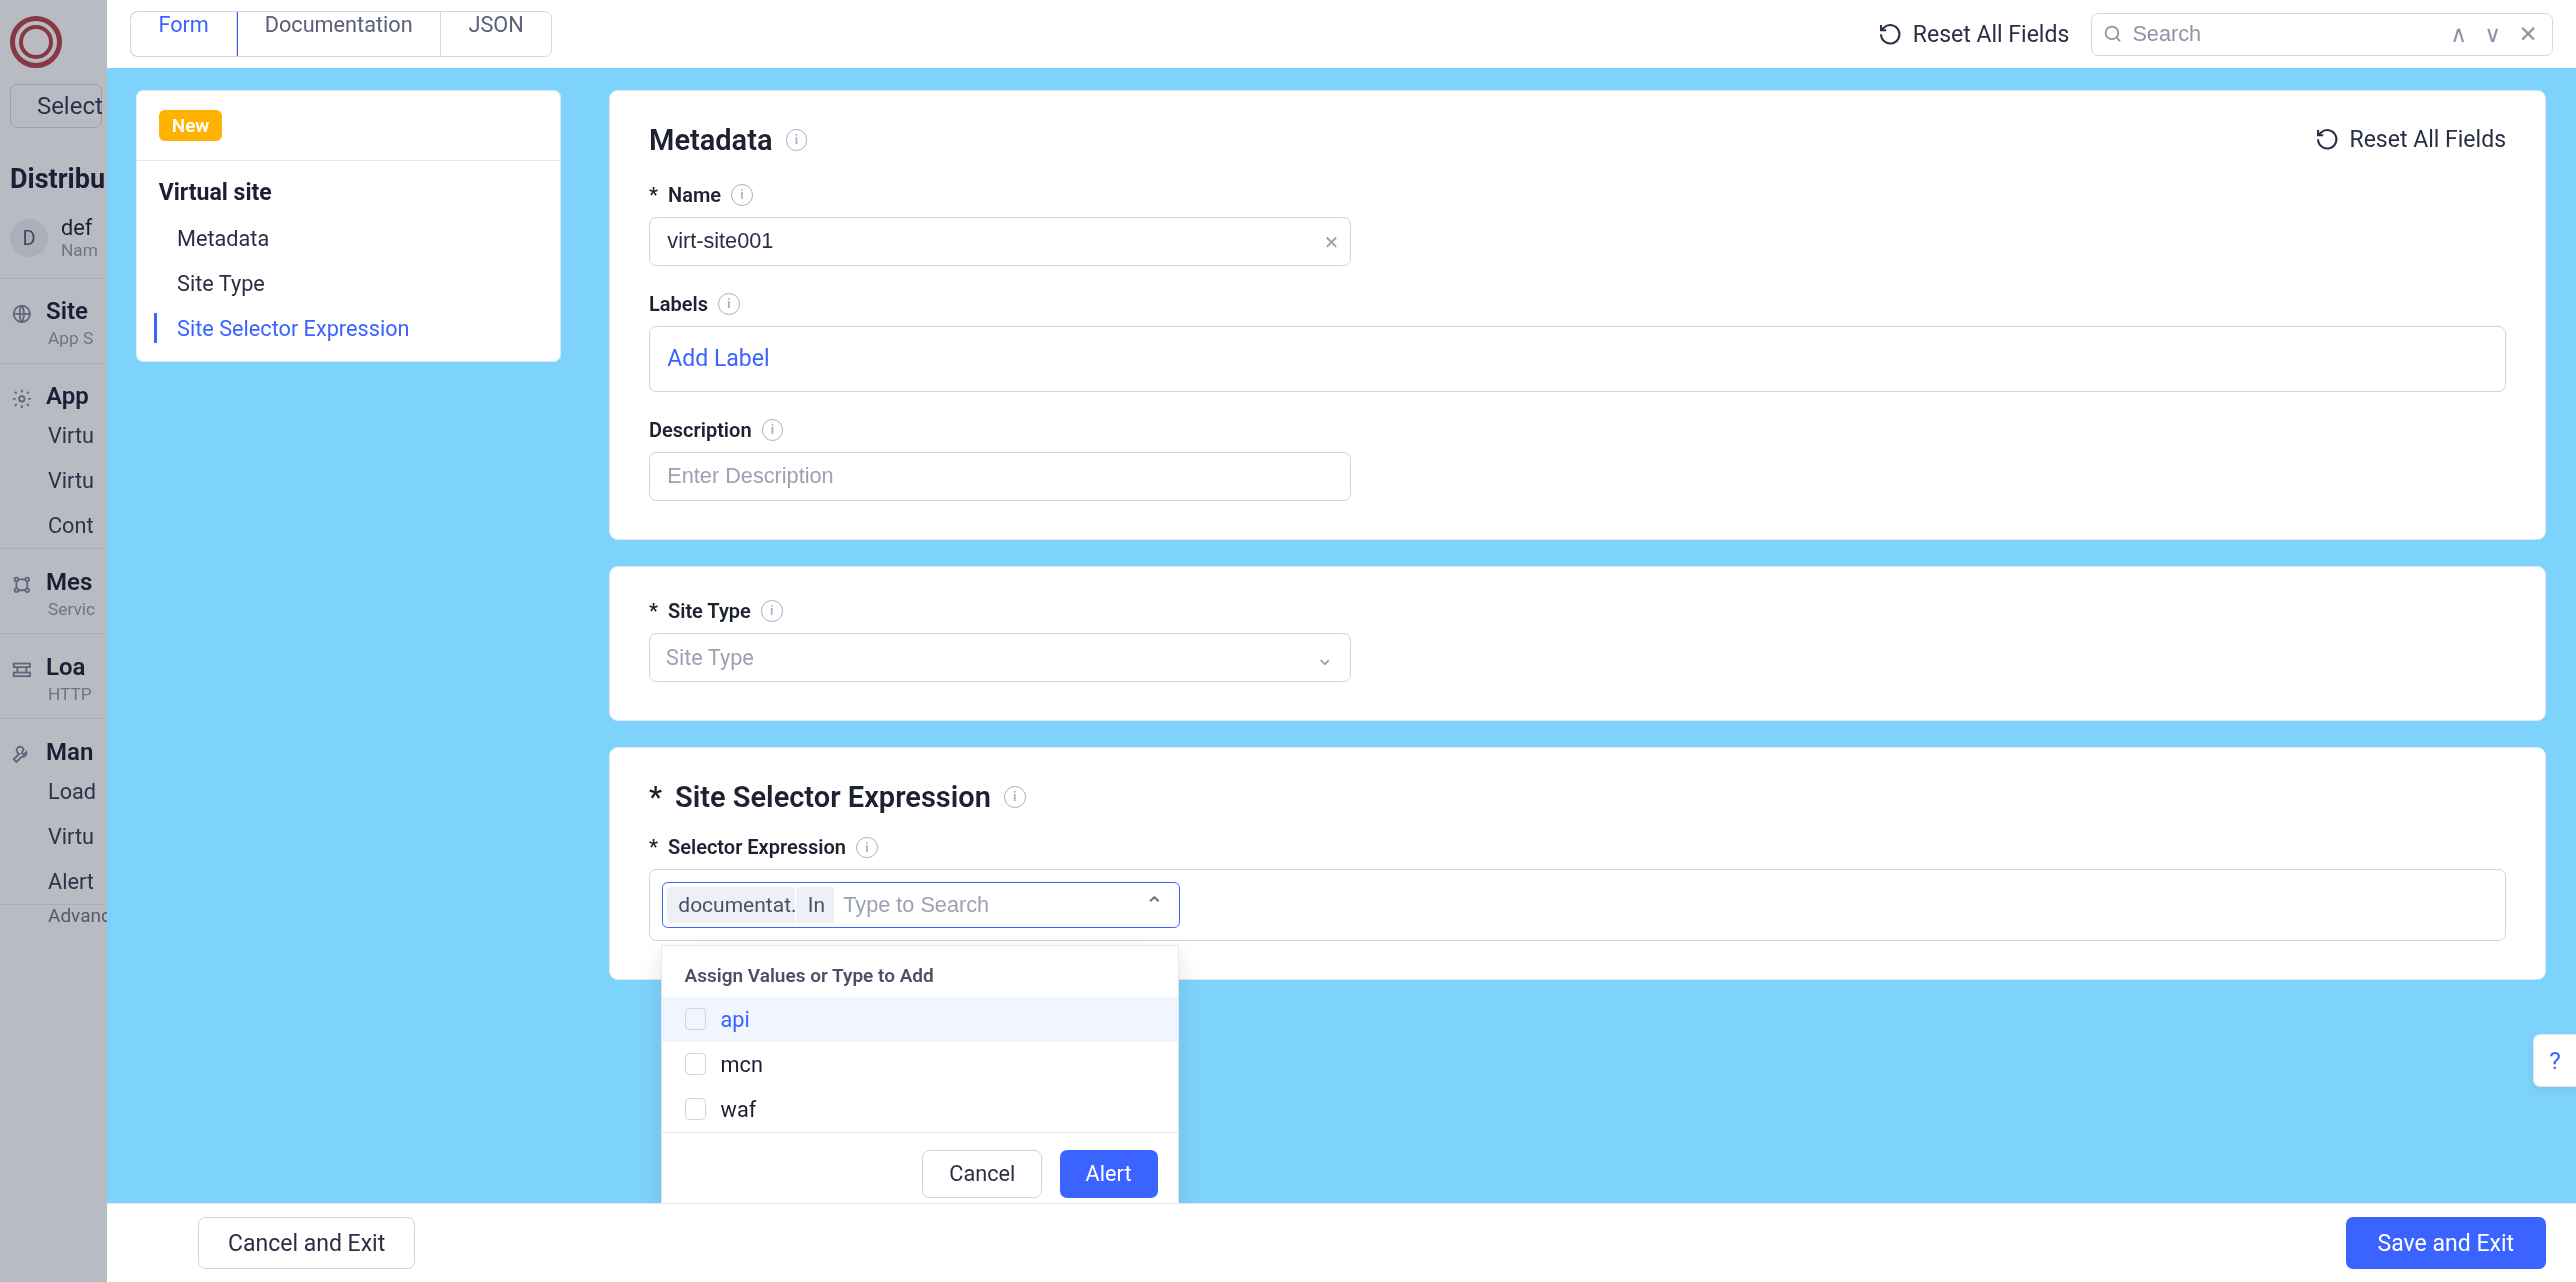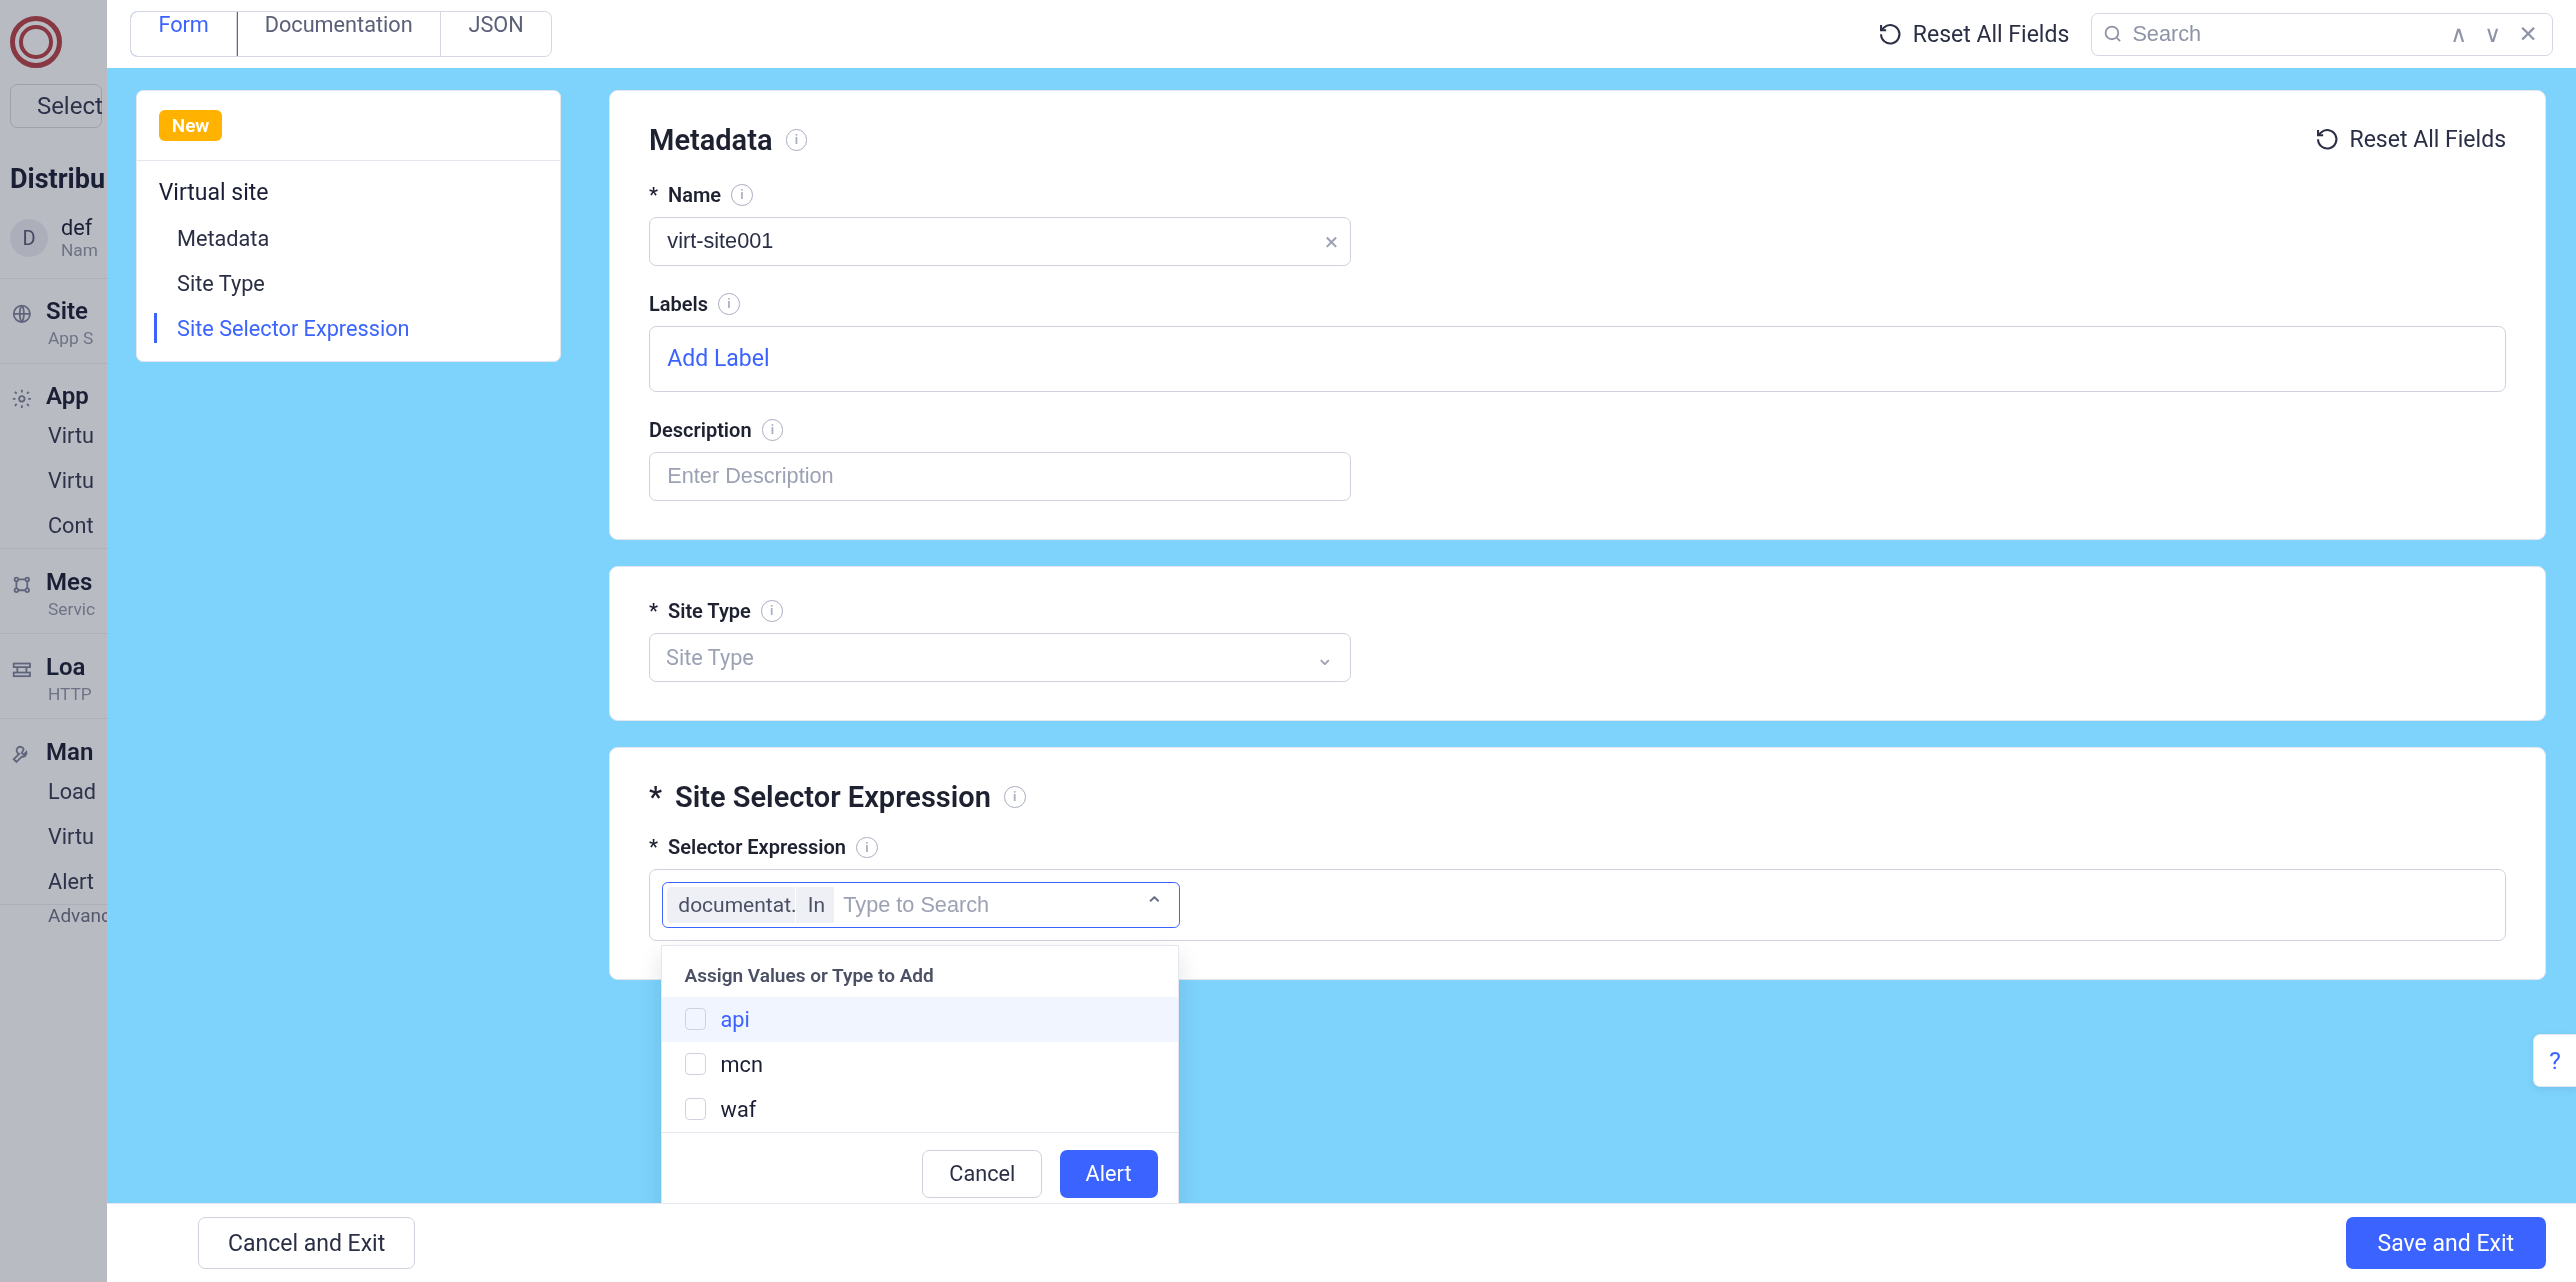--- a/index.html
+++ b/index.html
@@ -182,21 +182,21 @@
     border-bottom:0.7px solid #e5e7ef;
   }
   .new-pill {
     background:#ffb300;
     color:#fff;
     font-size:19px;
     font-weight:600;
     padding:4.3px 13px;
     border-radius:5.8px;
   }
-  .side-title { font-weight:400; font-size:23px; padding:17.3px 21.7px 10px; }
+  .side-title { font-weight:700; font-size:23px; padding:17.3px 21.7px 10px; }
   .side-item {
     padding:10px 21.7px 10px 40px;
     font-size:21.7px;
     color:#2a2f45;
     cursor:pointer;
     position:relative;
   }
   .side-item.active { color:#3b63ff; }
   .side-item.active::before{
     content:"";

